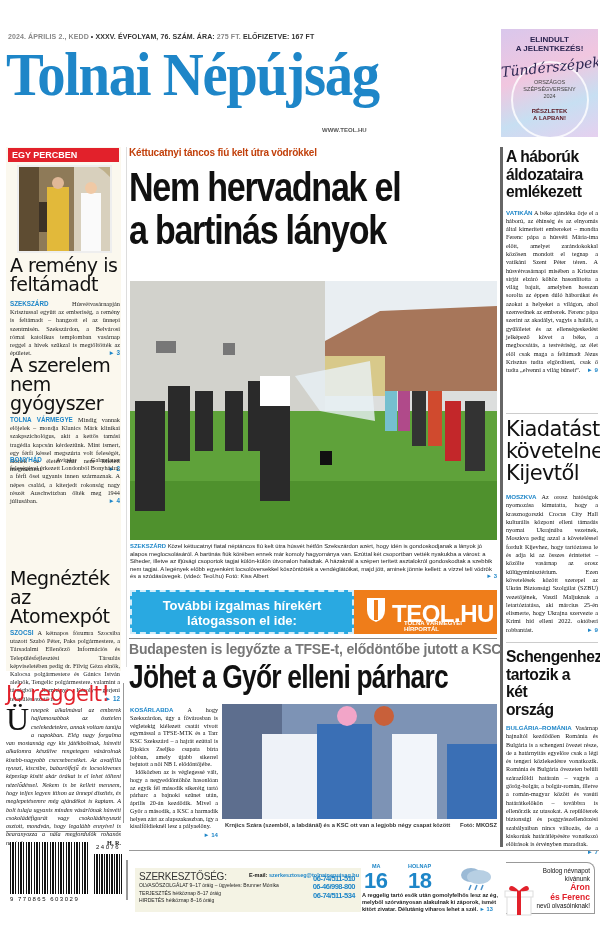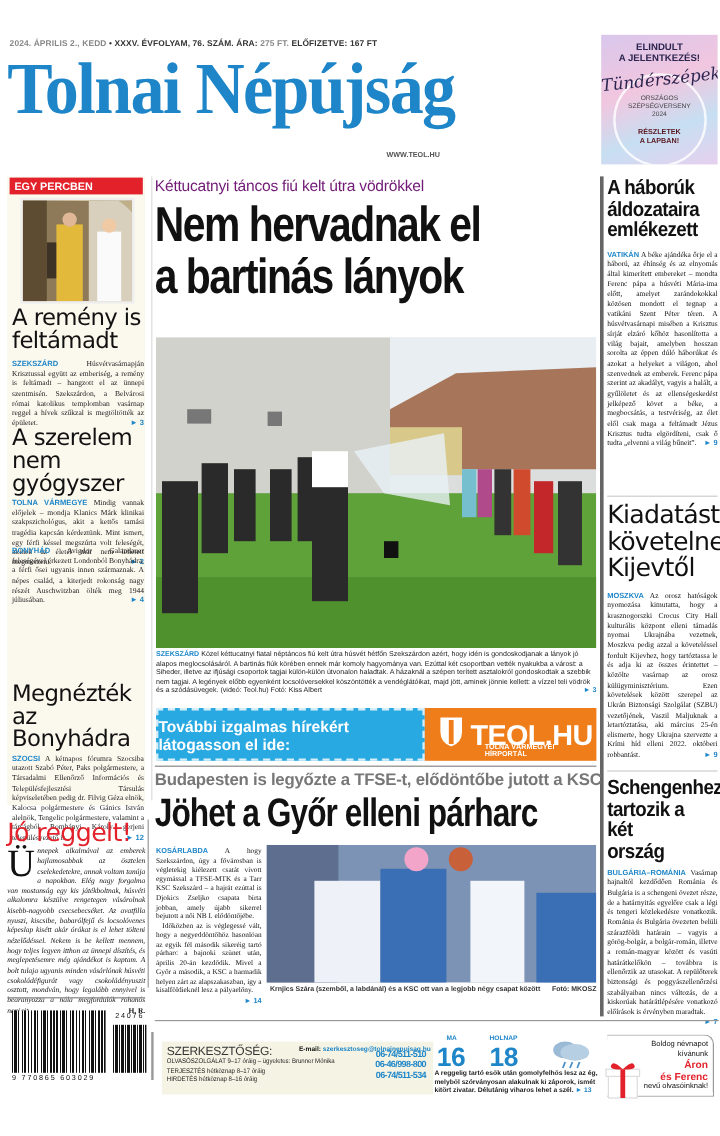--- a/index.html
+++ b/index.html
@@ -24,26 +24,26 @@
 .lbody{font-family:"Liberation Serif",serif;font-size:6.3px;line-height:8.2px;text-align:justify;color:#222}
 .kw{color:#1e86c8;font-weight:bold;font-family:"Liberation Sans",sans-serif}
 .ref{color:#1e86c8;font-weight:bold;float:right;font-family:"Liberation Sans",sans-serif}
 .jo{left:6px;top:683px;width:115px}
 .jo-title{color:#e2212b;font-size:21px;font-family:"DejaVu Sans",sans-serif;line-height:22px;letter-spacing:-.5px}
 .jo-body{font-family:"Liberation Serif",serif;font-style:italic;font-size:6.2px;line-height:8.3px;text-align:justify;margin-top:1px}
 .dropcap{float:left;font-family:"Liberation Serif",serif;font-size:32px;line-height:26px;margin-right:2px;font-style:normal}
 .vline{background:#999}
 
 
-.kicker{left:129px;top:147px;font-size:13px;font-weight:normal;color:#701a75;letter-spacing:-.2px}
+.kicker{left:129px;top:147px;font-size:10px;font-weight:bold;color:#c2410c;letter-spacing:-.2px}
 .headline{left:129px;top:166px;font-size:41px;font-weight:bold;line-height:43px;letter-spacing:-1.5px;transform:scaleX(.83);transform-origin:left;white-space:nowrap}
 .main-photo{left:130px;top:281px;width:367px;height:259px;overflow:hidden}
 .caption{left:130px;top:543px;width:367px;font-size:5.9px;line-height:7.5px;color:#222}
 .teol{left:130px;top:590px;width:367px;height:44px}
-.teol .blue{position:absolute;left:0;top:0;width:224px;height:44px;background:#29a9e1;border:2px dashed rgba(255,255,255,.8);color:#fff;text-align:left;font-size:13px;font-weight:bold;line-height:15px;padding-top:6px}
+.teol .blue{position:absolute;left:0;top:0;width:224px;height:44px;background:#29a9e1;border:2px dashed rgba(255,255,255,.8);color:#fff;text-align:center;font-size:13px;font-weight:bold;line-height:15px;padding-top:6px}
 .teol .orange{position:absolute;left:224px;top:0;width:143px;height:44px;background:#ef7d1a;border-radius:0 0 0 0;color:#fff}
 .teol .orange .logo{position:absolute;left:12px;top:10px;font-size:24px;font-weight:bold;letter-spacing:-.5px}
 .teol .orange .sub{position:absolute;left:50px;top:30px;font-size:6px;line-height:6px;font-weight:bold}
 .kicker2{left:129px;top:641px;font-size:14px;font-weight:bold;color:#777;letter-spacing:-.2px}
 .headline2{left:129px;top:659px;font-size:33px;font-weight:bold;line-height:36px;letter-spacing:-1px;transform:scaleX(.8);transform-origin:left;white-space:nowrap;z-index:2}
 .bball-text{left:130px;top:706px;width:88px;font-family:"Liberation Serif",serif;font-size:6.1px;line-height:7.75px;text-align:justify}
 .bball-photo{left:222px;top:704px;width:275px;height:115px;overflow:hidden}
 .bball-cap{left:225px;top:822px;font-size:5.8px;font-weight:bold;color:#333;width:272px}
 .hr{height:1px;background:#888}
 
@@ -117,21 +117,21 @@
 <div class="abs" style="left:10px;top:356px;width:110px">
   <div class="lhead"><span>A szerelem</span><br><span>nem gyógyszer</span></div>
   <div class="lbody" style="margin-top:3px"><span class="kw">TOLNA VÁRMEGYE</span> <span>Mindig vannak előjelek – mondja Klanics Márk klinikai szakpszichológus, akit a kettős tamási tragédia kapcsán kérdeztünk. Mint ismert, egy férfi késsel megszúrta volt feleségét, akinek az életét már nem lehetett megmenteni.</span> <span class="ref">► 2</span></div>
 </div>
 
 <div class="abs" style="left:10px;top:453px;width:110px">
   <div class="lbody" style="margin-top:3px"><span class="kw">BONYHÁD</span> <span>Avigdor Galandauer feleségével érkezett Londonból Bonyhádra, a férfi ősei ugyanis innen származnak. A népes család, a kiterjedt rokonság nagy részét Auschwitzban ölték meg 1944 júliusában.</span> <span class="ref">► 4</span></div>
 </div>
 
 <div class="abs" style="left:10px;top:569px;width:110px">
-  <div class="lhead"><span>Megnézték</span><br><span>az Bonyhádra</span></div>
+  <div class="lhead"><span>Megnézték</span><br><span>az Atomexpót</span></div>
   <div class="lbody" style="margin-top:3px"><span class="kw">SZOCSI</span> <span>A kétnapos fórumra Szocsiba utazott Szabó Péter, Paks polgármestere, a Társadalmi Ellenőrző Információs és Településfejlesztési Társulás képviseletében pedig dr. Filvig Géza elnök, Kalocsa polgármestere és Gánics István alelnök, Tengelic polgármestere, valamint a társágból Romhányi Károly gerjeni településvezető is.</span> <span class="ref">► 12</span></div>
 </div>
 
 <div class="abs jo">
   <div class="jo-title">Jó reggelt!</div>
   <div class="jo-body"><span class="dropcap">Ü</span><span>nnepek alkalmával az emberek hajlamosabbak az ösztelen cselekedetekre, annak voltam tanúja a napokban. Elég nagy forgalma van mostanság egy kis játékboltnak, húsvéti alkalomra készülve rengetegen vásárolnak kisebb-nagyobb csecsebecséket. Az avatfilla nyuszi, kiscsibe, babarólfejű és locsolóvenes képeslap kisétt akár órákat is el lehet tölteni nézelődéssel. Nekem is be kellett mennem, hogy teljes legyen itthon az ünnepi díszítés, és meglepetésemre még ajándékot is kaptam. A bolt tulaja ugyanis minden vásárlónak húsvéti csokoládéfigurát vagy csokoládényuszit osztott, mondván, hogy legalább ennyivel is bearanyozza a nála megfordulók rohanós napjait.</span> <b style="float:right;font-style:normal">H. R.</b></div>
 </div>
 <div class="abs vline" style="left:123px;top:683px;width:1px;height:140px"></div>
 <div class="abs hr" style="left:6px;top:831px;width:115px"></div>
 

